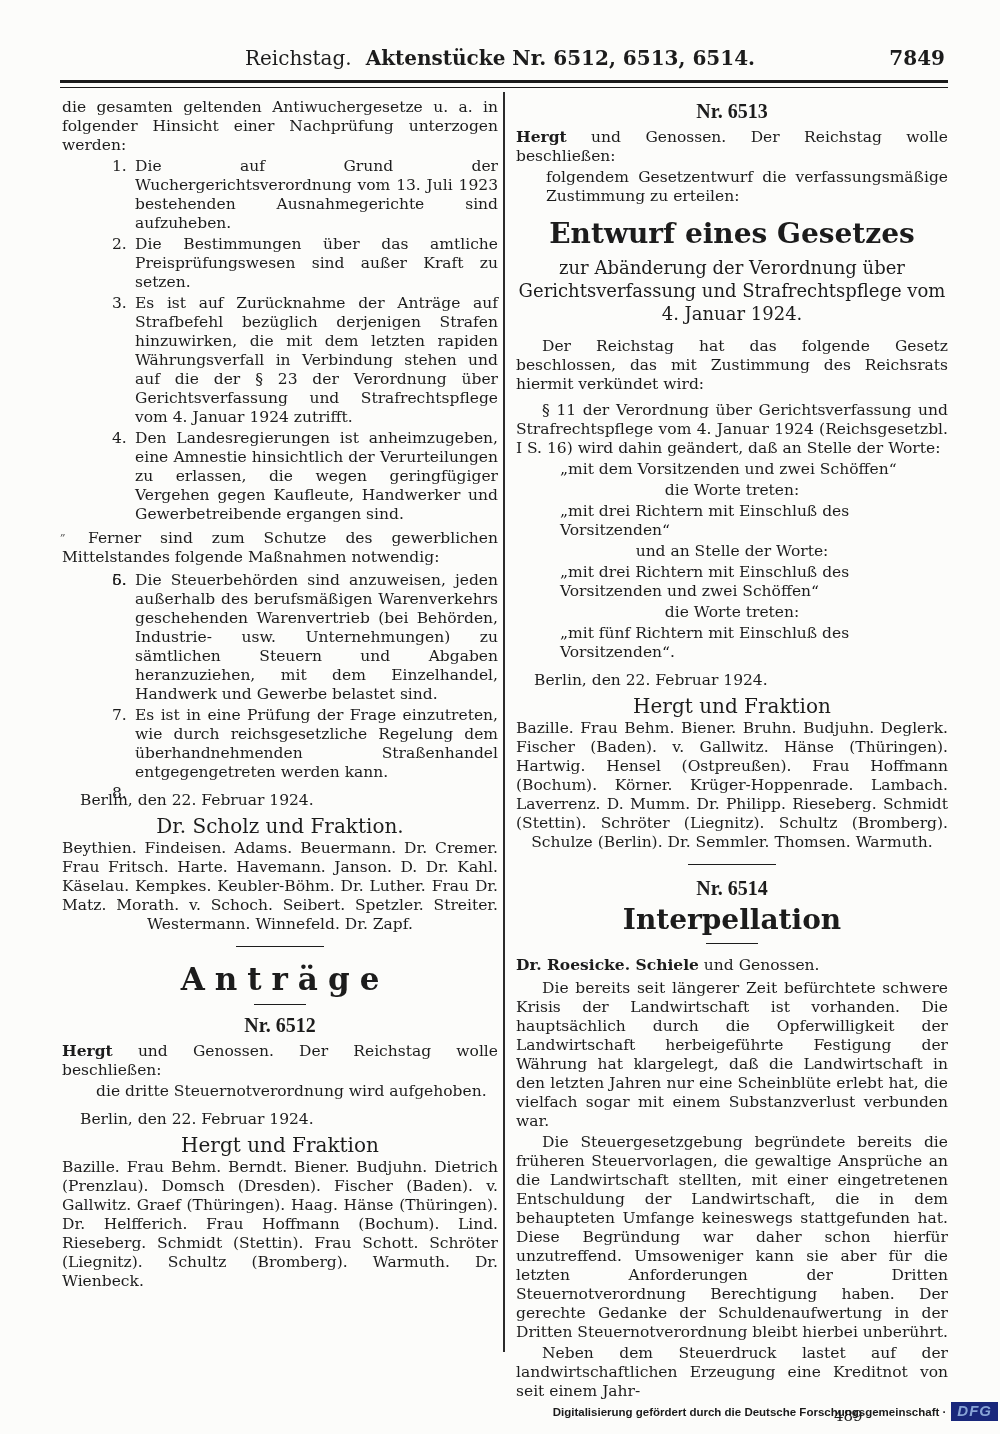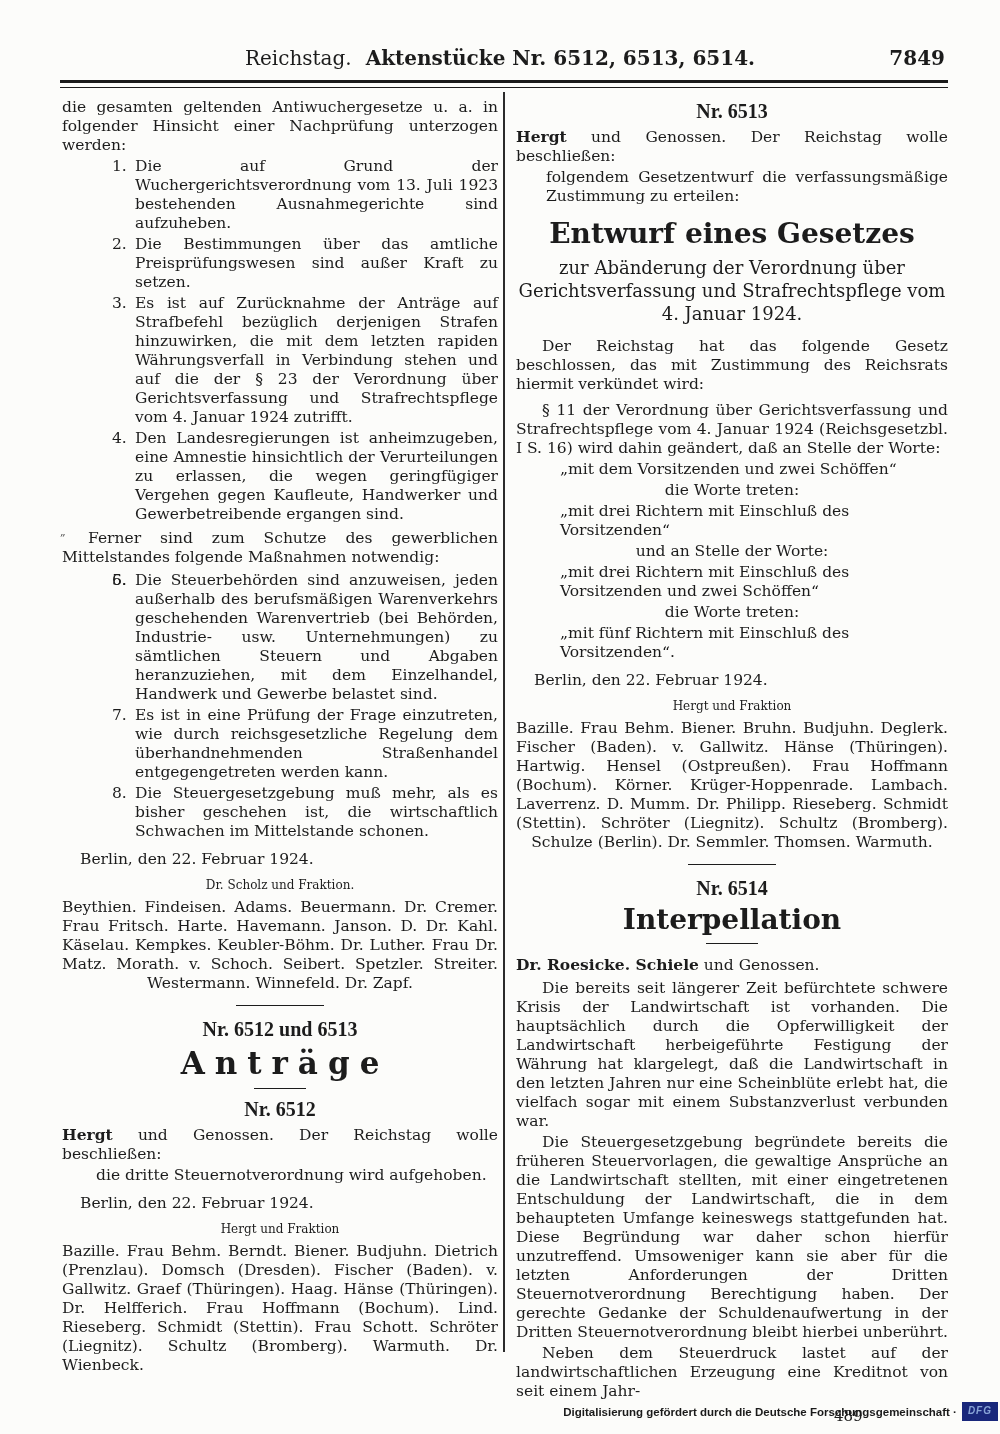--- a/index.html
+++ b/index.html
@@ -19,21 +19,21 @@
   
   .col{position:absolute; top:98px; font-size:15.5px; line-height:19px; text-align:justify;}
   .col-left{left:62px; width:436px;}
   .col-right{left:516px; width:432px;}
   .par{margin:0 0 2px 0;}
   .li{position:relative; padding-left:73px; margin:0 0 2px 0;}
   .li .num{position:absolute; left:50px;}
   .ferner{position:relative; text-indent:26px; margin:5px 0 4px;}
   .artifact{position:absolute; left:-2px; top:-7px; font-size:11px; color:#444; text-indent:0;}
   .date{margin:9px 0 4px; padding-left:18px; text-align:left;}
-  .fac-title{text-align:center; font-size:12px; margin:7px 0 3px;}
+  .fac-title{text-align:center; font-size:20px; margin:7px 0 3px;}
   .names{text-align:justify; margin:0 0 4px;}
   .center-last{text-align-last:center;}
   .sep{width:88px; border:0; border-top:1.5px solid #1c1c1c; margin:12px auto 14px;}
   .sec-num{font-size:20px; font-weight:bold; text-align:center; margin:4px 0 6px;font-family:Liberation Serif, serif;}
   .antraege{font-size:31px; font-weight:bold; text-align:center; letter-spacing:10px; text-indent:10px; margin:2px 0 0; line-height:36px;}
   .title-rule{width:52px; border:0; border-top:1.5px solid #1c1c1c; margin:7px auto 11px;}
   .lead{text-align:justify; margin:0 0 2px;}
   .b{font-weight:bold;}
   .sub-motion{padding-left:34px; text-align:left; margin:0 0 2px;}
   .motion{padding-left:30px; margin:0 0 6px;}
@@ -42,21 +42,21 @@
   .indent{text-indent:26px;}
   .sp-above{margin-top:7px;}
   .quote{padding-left:44px; text-align:left; margin:0 0 2px;}
   .connect{text-align:center; margin:0 0 2px;}
   .interp-title{font-size:28px; font-weight:bold; text-align:center; margin:4px 0 2px; line-height:32px;}
   .sponsors{text-align:left; margin:0 0 4px;}
   .sigmark{text-align:left; padding-left:318px; font-size:15px; margin-top:6px;}
   
   .digi{position:absolute; top:1402px; left:0; right:0; display:flex; justify-content:flex-end; align-items:center;
     gap:5px; padding-right:2px; font-family:"Liberation Sans", sans-serif; font-size:11.5px; font-weight:bold; color:#1a1a1a;}
-  .dfg-logo{background:#19277b; color:#88a3d6; font-style:italic; font-weight:bold; font-size:10px;
+  .dfg-logo{background:#19277b; color:#88a3d6; font-style:italic; font-weight:bold; font-size:15px;
     padding:1px 6px 3px; letter-spacing:1px; line-height:15px;}
 </style>
 </head>
 <body>
 
 <div class="page">
 
   <div class="header">
     <span class="journal">Reichstag.</span><span class="issue">Aktenstücke Nr. 6512, 6513, 6514.</span>
   </div>
@@ -95,30 +95,28 @@
     <div class="li">
       <span class="num">6.</span>
       <span>Die Steuerbehörden sind anzuweisen, jeden außerhalb des berufsmäßigen Warenverkehrs geschehenden Warenvertrieb (bei Behörden, Industrie- usw. Unternehmungen) zu sämtlichen Steuern und Abgaben heranzuziehen, mit dem Einzelhandel, Handwerk und Gewerbe belastet sind.</span>
     </div>
     <div class="li">
       <span class="num">7.</span>
       <span>Es ist in eine Prüfung der Frage einzutreten, wie durch reichsgesetzliche Regelung dem überhandnehmenden Straßenhandel entgegengetreten werden kann.</span>
     </div>
     <div class="li">
       <span class="num">8.</span>
-      <span>Die Steuergesetzgebung muß mehr, als es bisher geschehen ist, die wirtschaftlich Schwachen im Mittelstande schonen.</span>
     </div>
 
     <div class="date">Berlin, den 22. Februar 1924.</div>
     <div class="fac-title">Dr. Scholz und Fraktion.</div>
     <div class="names center-last">Beythien. Findeisen. Adams. Beuermann. Dr. Cremer. Frau Fritsch. Harte. Havemann. Janson. D. Dr. Kahl. Käselau. Kempkes. Keubler-Böhm. Dr. Luther. Frau Dr. Matz. Morath. v. Schoch. Seibert. Spetzler. Streiter. Westermann. Winnefeld. Dr. Zapf.</div>
 
     <hr class="sep">
 
-    <div class="sec-num">Nr. 6512 und 6513</div>
     <div class="antraege">Anträge</div>
     <hr class="title-rule">
     <div class="sec-num">Nr. 6512</div>
 
     <div class="lead">
       <span class="b">Hergt</span><span> und Genossen.  Der Reichstag wolle beschließen:</span>
     </div>
     <div class="sub-motion">die dritte Steuernotverordnung wird aufgehoben.</div>
 
     <div class="date">Berlin, den 22. Februar 1924.</div>

